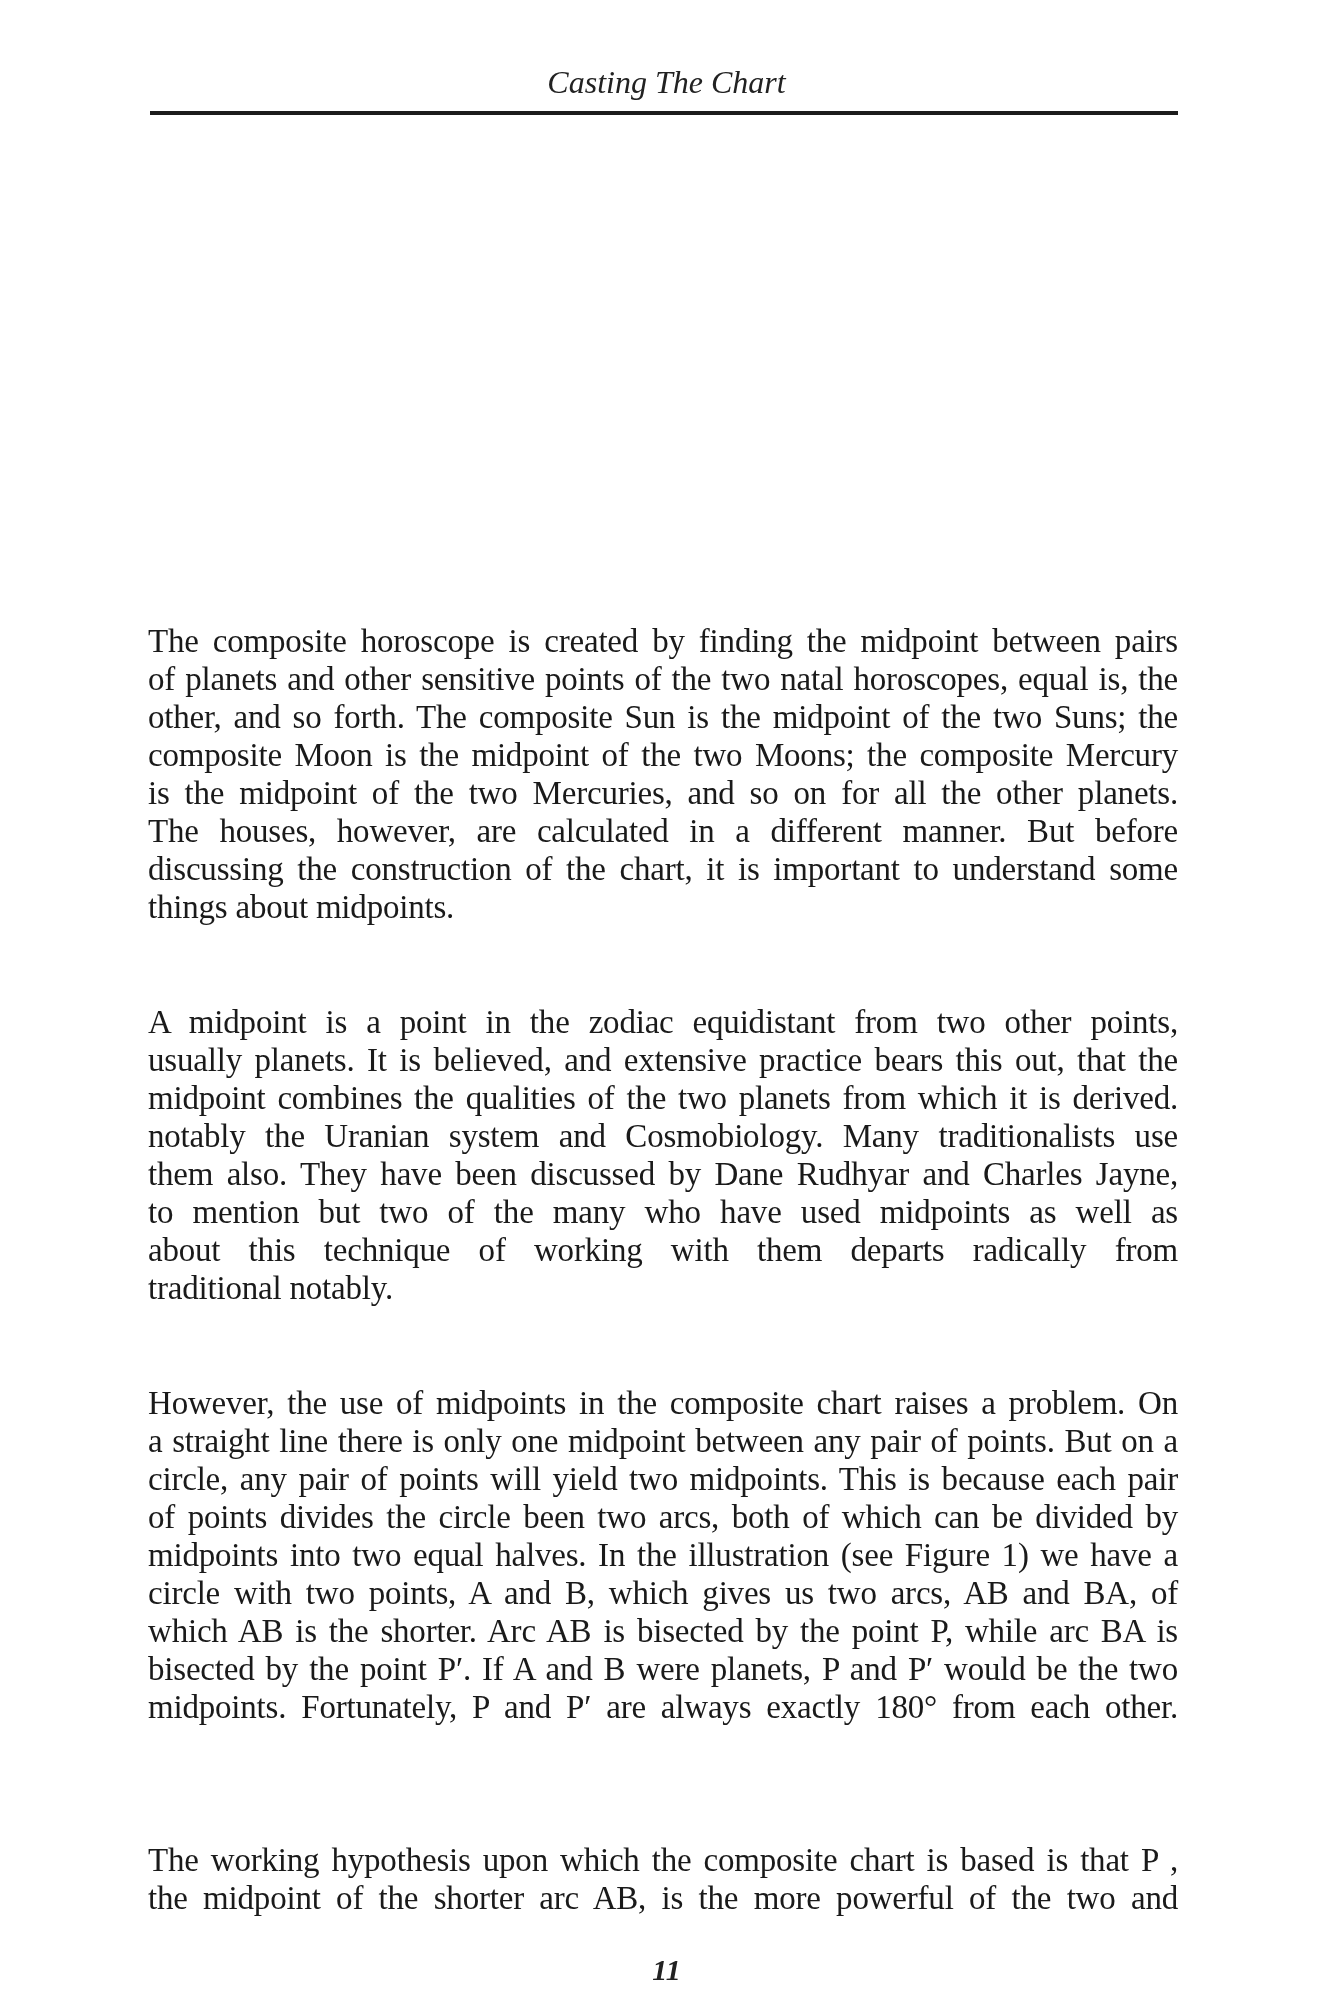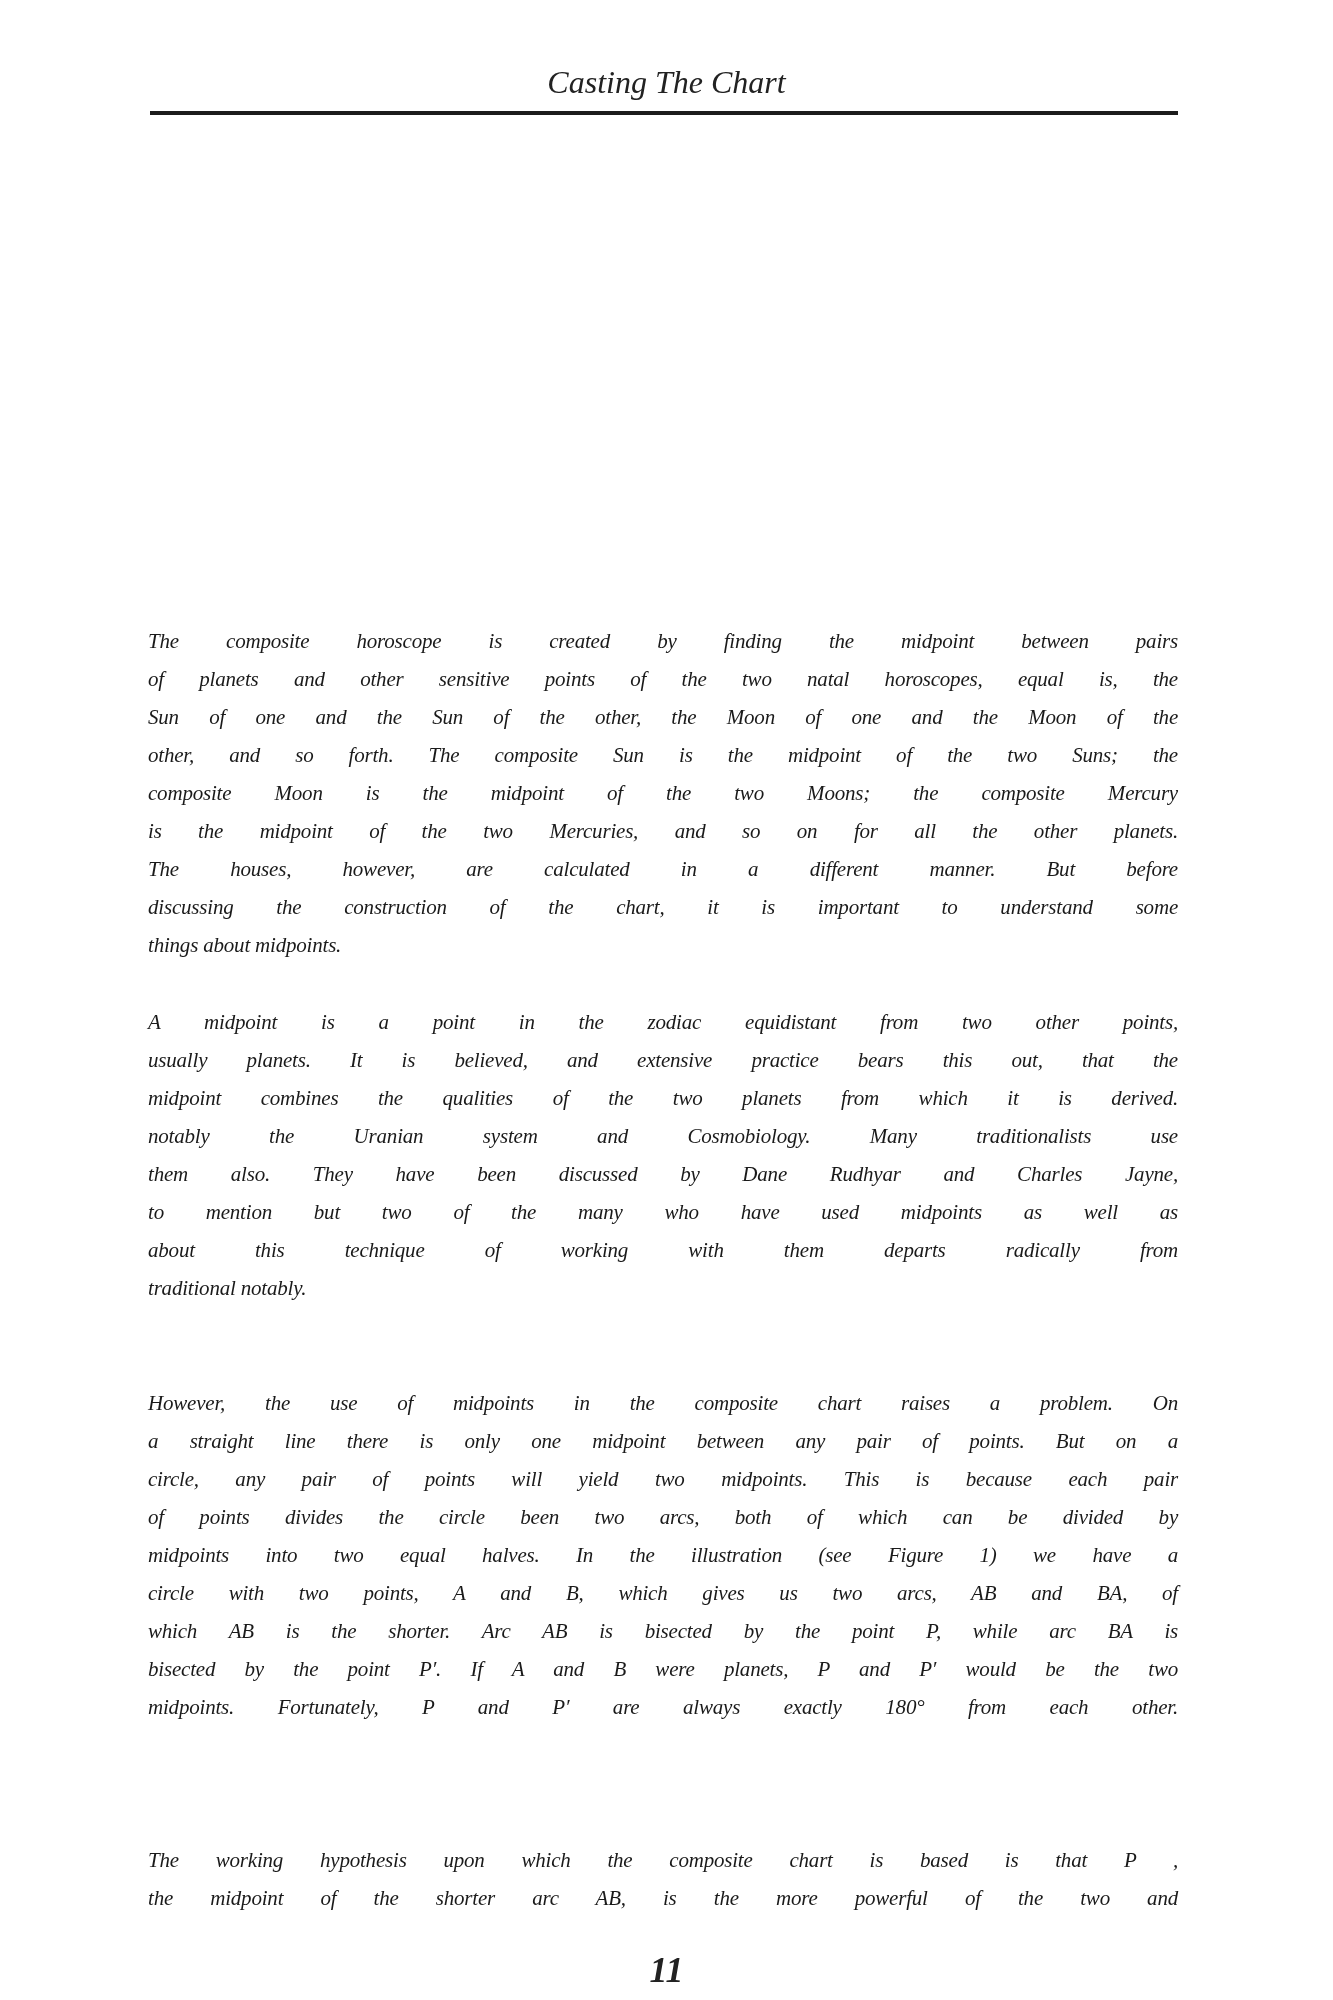--- a/index.html
+++ b/index.html
@@ -42,59 +42,57 @@
     }
     .para {
       position: absolute;
       left: 0;
       width: 1030px;
     }
     .line {
       display: block;
       height: 38px;
       line-height: 38px;
-      font-size: 21px;
+      font-size: 33px;
       text-align: justify;
       text-align-last: justify;
       white-space: nowrap;
       letter-spacing: -0.2px;
-      font-style: italic;
     }
     .line.last {
       text-align-last: left;
     }
     .page-number {
       position: absolute;
       left: 0;
       width: 1333px;
       top: 1952px;
       text-align: center;
       font-style: italic;
       font-weight: bold;
-      font-size: 36px;
+      font-size: 30px;
       line-height: 36px;
       color: #222;
     }
     #p1 { top: 622px; }
     #p2 { top: 1003px; }
     #p3 { top: 1384px; }
     #p4 { top: 1841px; }
   </style>
 </head>
 <body>
 
 <div class="running-head">Casting The Chart</div>
 <div class="head-rule"></div>
 
 <div class="body-text">
 
   <div class="para" id="p1">
     <span class="line">The composite horoscope is created by finding the midpoint between pairs</span>
     <span class="line">of planets and other sensitive points of the two natal horoscopes, equal is, the</span>
-    <span class="line">Sun of one and the Sun of the other, the Moon of one and the Moon of the</span>
     <span class="line">other, and so forth. The composite Sun is the midpoint of the two Suns; the</span>
     <span class="line">composite Moon is the midpoint of the two Moons; the composite Mercury</span>
     <span class="line">is the midpoint of the two Mercuries, and so on for all the other planets.</span>
     <span class="line">The houses, however, are calculated in a different manner. But before</span>
     <span class="line">discussing the construction of the chart, it is important to understand some</span>
     <span class="line last">things about midpoints.</span>
   </div>
 
   <div class="para" id="p2">
     <span class="line">A midpoint is a point in the zodiac equidistant from two other points,</span>

